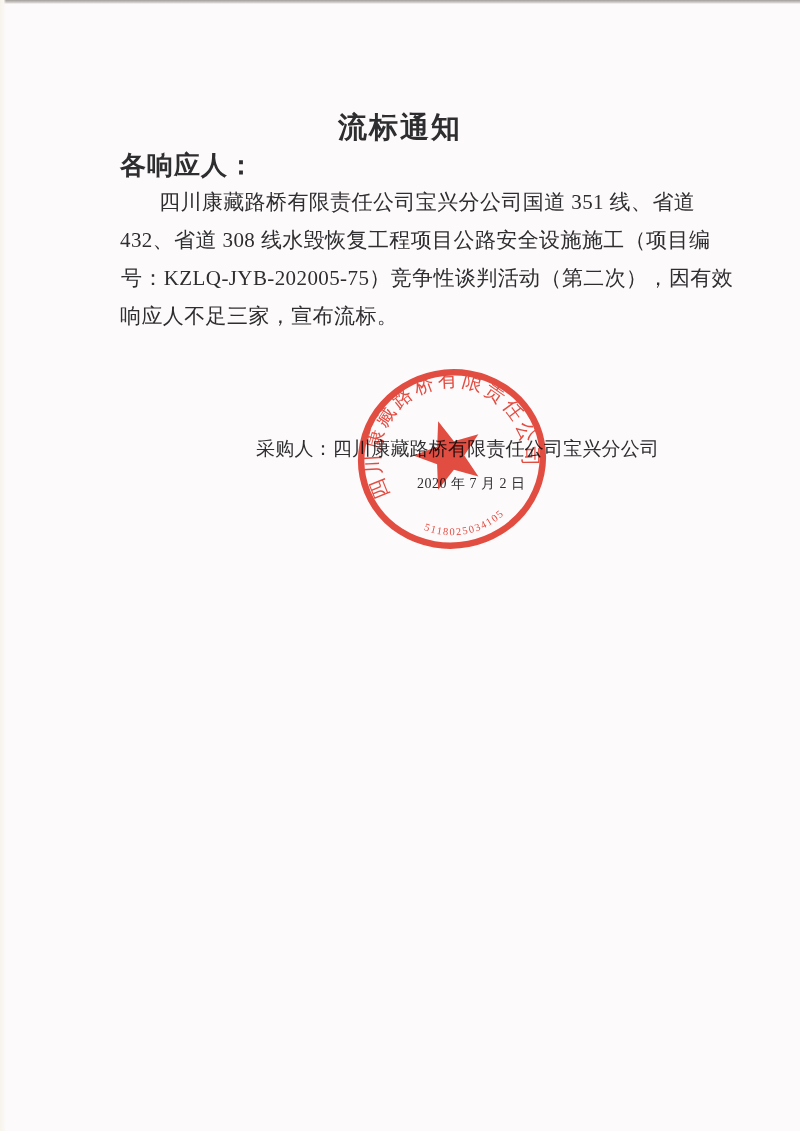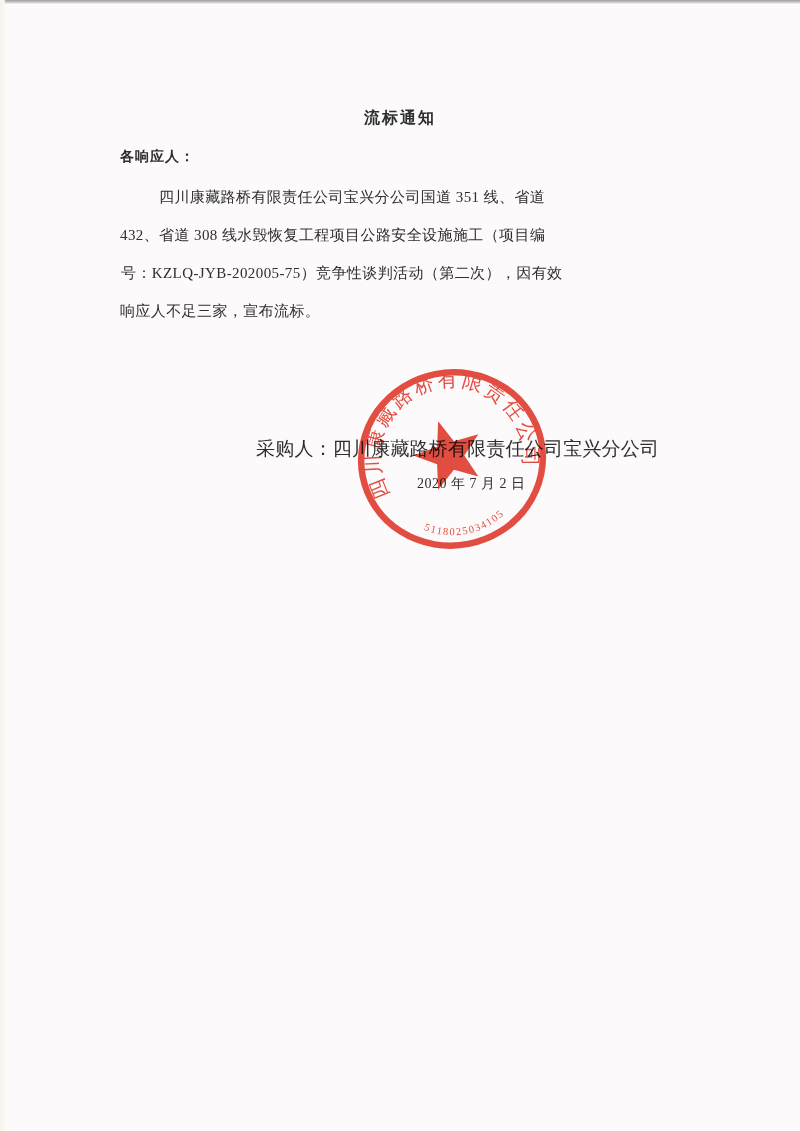--- a/index.html
+++ b/index.html
@@ -16,31 +16,31 @@
     position: absolute; left: 0; top: 0; width: 800px; height: 4px;
     background: linear-gradient(to bottom, #a19d9a, #d8d4d1 70%, rgba(216,212,209,0));
   }
   .scan-left-edge {
     position: absolute; left: 0; top: 0; width: 6px; height: 1131px;
     background: linear-gradient(to right, #f7f4ec, #faf7f3 60%, rgba(250,247,243,0));
   }
   .doc-title {
     position: absolute; left: 0; top: 108px; width: 800px;
     text-align: center;
-    font-size: 16px; font-weight: bold; letter-spacing: 2px;
+    font-size: 29px; font-weight: bold; letter-spacing: 2px;
     white-space: nowrap;
   }
   .salutation {
     position: absolute; left: 120px; top: 148px;
-    font-size: 14px; font-weight: bold; letter-spacing: 1px;
+    font-size: 26px; font-weight: bold; letter-spacing: 1px;
     white-space: nowrap;
   }
   .body-line {
     position: absolute;
-    font-size: 15px; letter-spacing: 0.4px;
+    font-size: 21px; letter-spacing: 0.4px;
     white-space: nowrap;
   }
   .body-line.l1 { left: 159px; top: 188px; }
   .body-line.l2 { left: 120px; top: 226px; }
   .body-line.l3 { left: 121px; top: 264px; }
   .body-line.l4 { left: 120px; top: 302px; text-align: center; }
   .purchaser-line {
     position: absolute; left: 256px; top: 436px;
     font-size: 19px; letter-spacing: 0.2px;
     white-space: nowrap;

